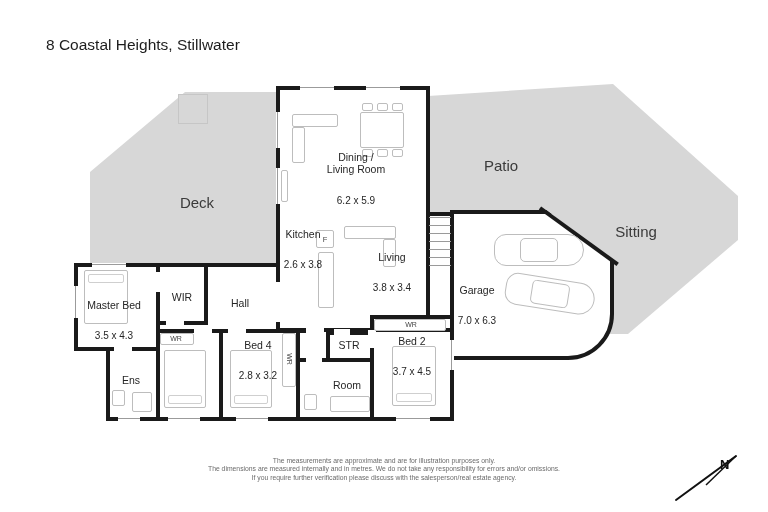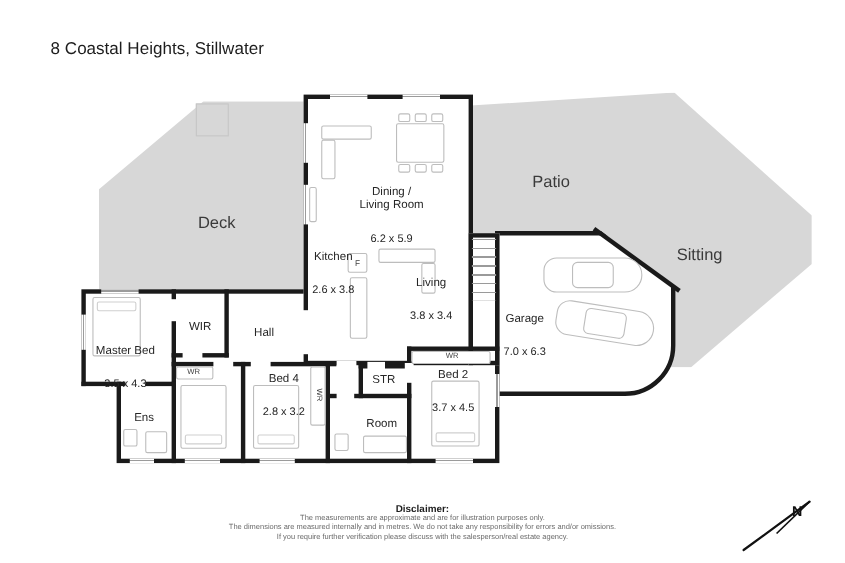--- a/index.html
+++ b/index.html
@@ -126,38 +126,38 @@
     </div>
   <div class="furn" style="left:132px;top:392px;width:20px;height:20px"></div>
   <div class="furn" style="left:112px;top:390px;width:13px;height:16px"></div>
   <div class="furn" style="left:330px;top:396px;width:40px;height:16px"></div>
   <div class="furn" style="left:304px;top:394px;width:13px;height:16px"></div>
 
   <div class="label out" style="left:197px;top:203px">Deck</div>
   <div class="label out" style="left:501px;top:166px">Patio</div>
   <div class="label out" style="left:636px;top:232px">Sitting</div>
 
-  <div class="label" style="left:356px;top:196px">
+  <div class="label" style="left:356px;top:179px">
     <div class="rn">Dining /
 Living Room</div>
     <div class="rd">6.2 x 5.9</div>
   </div>
   <div class="label" style="left:303px;top:249px">
     <div class="rn">Kitchen</div>
     <div class="rd">2.6 x 3.8</div>
   </div>
   <div class="label" style="left:392px;top:272px">
     <div class="rn">Living</div>
     <div class="rd">3.8 x 3.4</div>
   </div>
   <div class="label" style="left:477px;top:305px">
     <div class="rn">Garage</div>
     <div class="rd">7.0 x 6.3</div>
   </div>
-  <div class="label" style="left:114px;top:334px">
+  <div class="label" style="left:114px;top:320px">
     <div class="rn">Master Bed</div>
     <div class="rd">3.5 x 4.3</div>
   </div>
   <div class="label" style="left:258px;top:360px">
     <div class="rn">Bed 4</div>
     <div class="rd">2.8 x 3.2</div>
   </div>
   <div class="label" style="left:412px;top:356px">
     <div class="rn">Bed 2</div>
     <div class="rd">3.7 x 4.5</div>
@@ -173,17 +173,16 @@
 
   <svg width="76" height="52" viewBox="0 0 76 52" style="position:absolute;left:672px;top:452px">
     <polygon points="64,4 4,48 30,29" fill="#ffffff" stroke="#111111" stroke-width="2" stroke-linejoin="round"></polygon>
     <line x1="64" y1="4" x2="34" y2="33" stroke="#111111" stroke-width="1.5"></line>
     <text x="48" y="17" font-size="13" font-weight="bold" fill="#111111">N</text>
   </svg>
 
 </div>
 
 <div class="disc">
-  <div class="disc-h">Disclaimer:</div>
   <div class="disc-l">The measurements are approximate and are for illustration purposes only.</div>
   <div class="disc-l">The dimensions are measured internally and in metres. We do not take any responsibility for errors and/or omissions.</div>
   <div class="disc-l">If you require further verification please discuss with the salesperson/real estate agency.</div>
 </div>
 
 </body></html>

